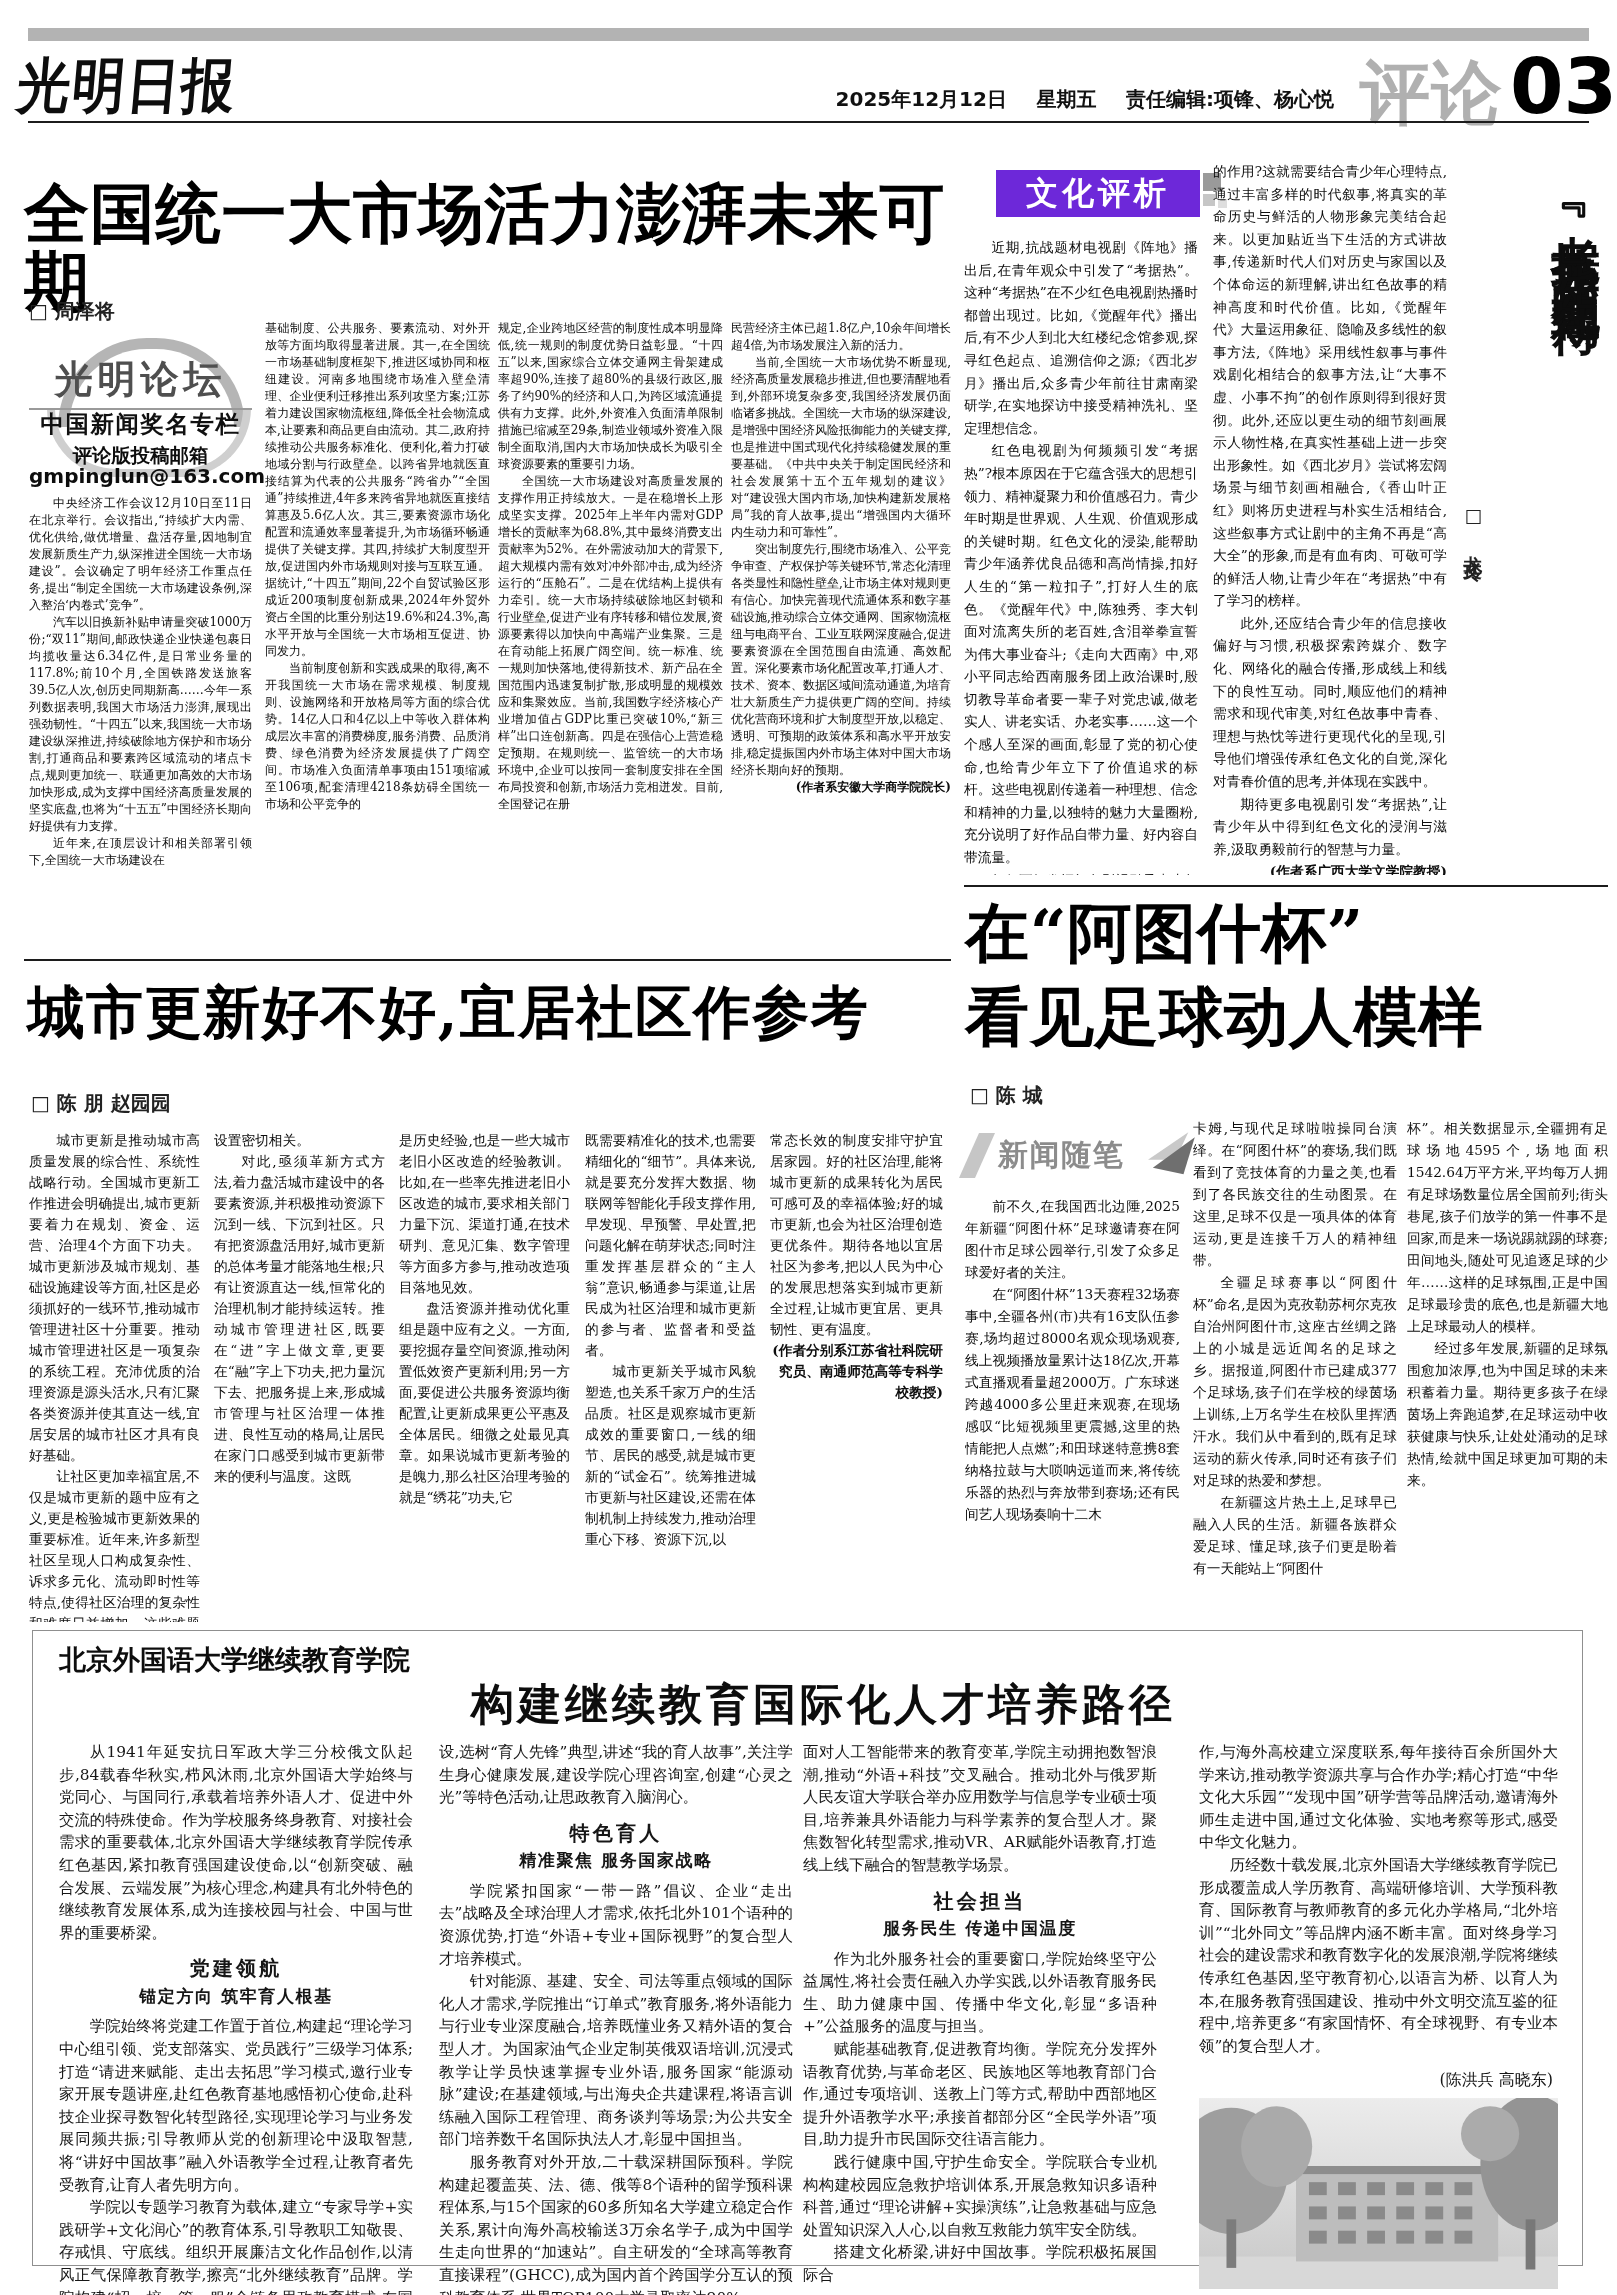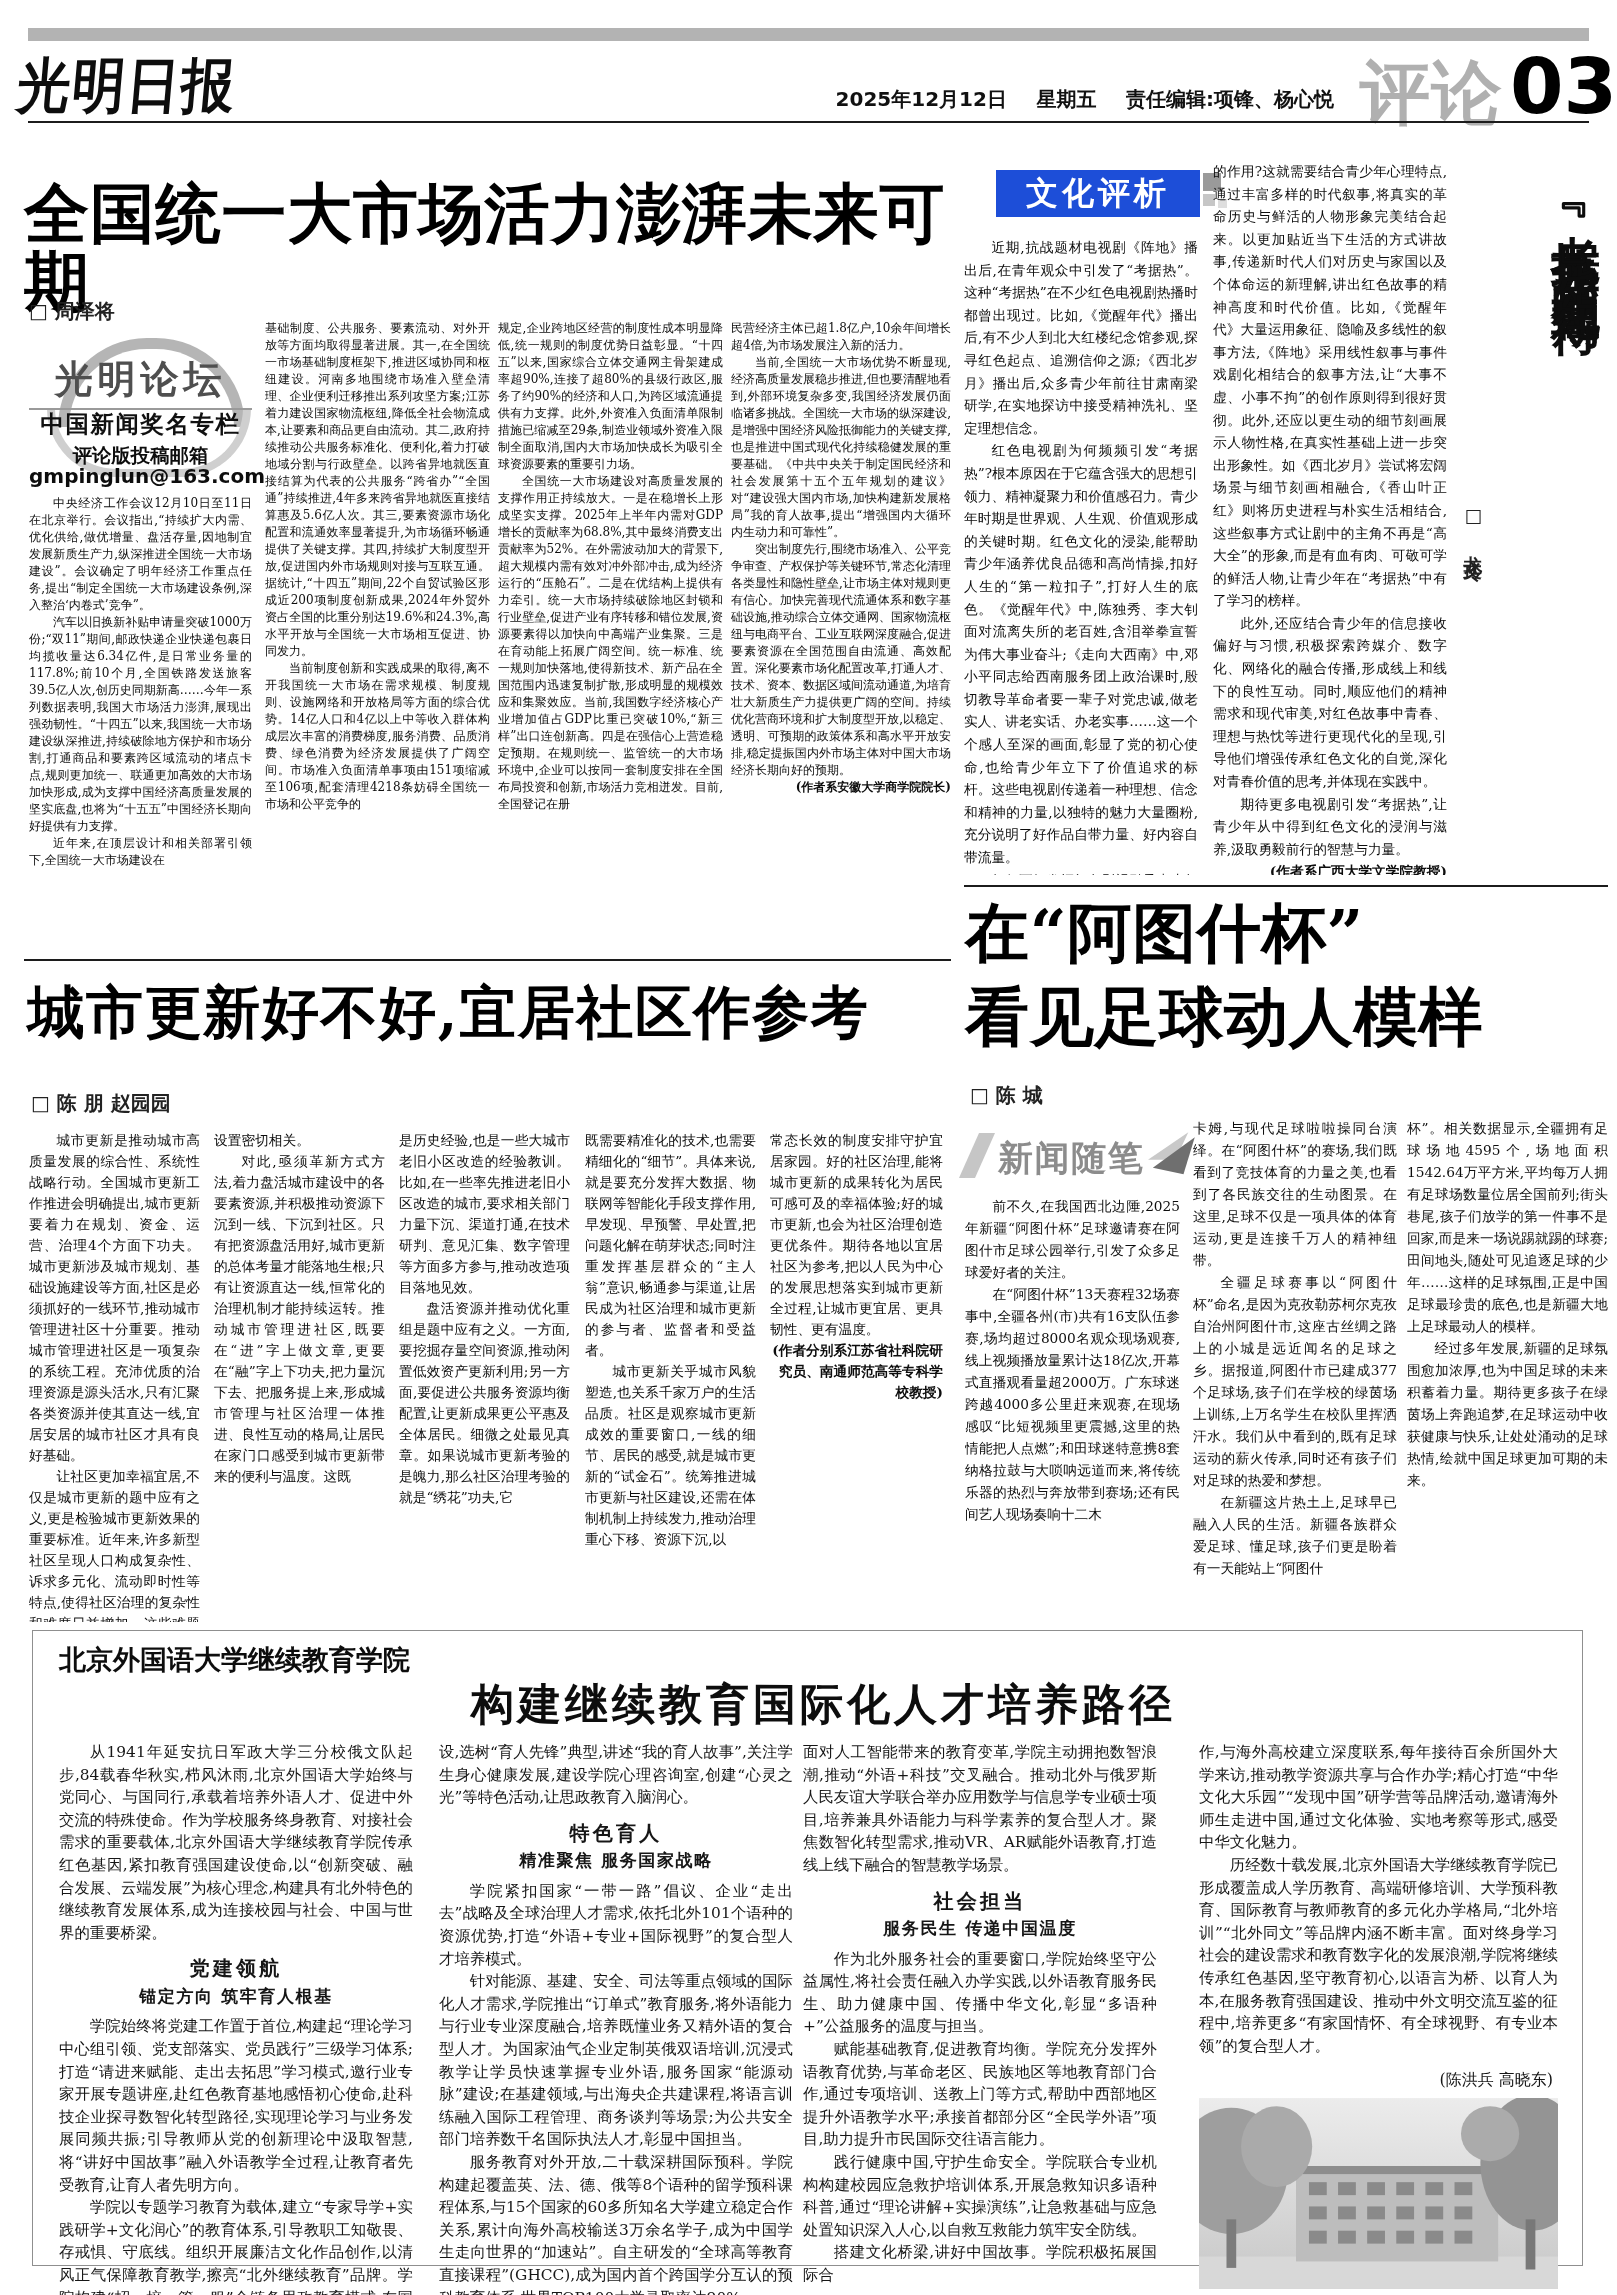--- a/index.html
+++ b/index.html
@@ -45,33 +45,33 @@
                   border-top:none;border-radius:0 0 105px 105px;}
   #forumbox .chord{position:absolute;left:0;top:78px;width:223px;height:2.4px;background:#9a9a9a;}
   #forumbox .t1{position:absolute;left:0;top:24px;width:100%;text-align:center;font-size:38px;font-weight:900;
                 color:#4f4f4f;letter-spacing:4.9px;font-family:"DejaVu Sans","Liberation Sans",sans-serif;}
   #forumbox .t2{position:absolute;left:0;top:78px;width:100%;text-align:center;font-size:23.4px;font-weight:900;
                 color:#101010;letter-spacing:1.6px;font-family:"DejaVu Sans","Liberation Sans",sans-serif;}
   #forumbox .t3{position:absolute;left:0;top:112px;width:100%;text-align:center;font-size:19.4px;font-weight:bold;}
   #forumbox .t4{position:absolute;left:0;top:134px;width:100%;text-align:center;font-size:20px;font-weight:bold;
                 font-family:"DejaVu Sans","Liberation Sans",sans-serif;}
   
-  #cubadge{left:996px;top:170px;width:204px;height:47px;background:#1d4ed8;color:#fff;text-align:center;
+  #cubadge{left:996px;top:170px;width:204px;height:47px;background:#6d28d9;color:#fff;text-align:center;
            line-height:47px;font-size:32px;font-weight:900;letter-spacing:4px;
            font-family:"DejaVu Sans","Liberation Sans",sans-serif;}
   .pxsq{position:absolute;}
   #cuvert{left:1455px;top:188px;width:154px;height:752px;}
   #cuvert h2{position:absolute;right:6.5px;top:0;margin:0;writing-mode:vertical-rl;font-size:49px;font-weight:900;
              letter-spacing:7.3px;line-height:1.1;}
   #cuvert .vby{position:absolute;left:4.9px;top:317px;writing-mode:vertical-rl;font-size:18.6px;font-weight:bold;
                letter-spacing:4px;color:#222;}
   
   #fbbadge{left:969px;top:1130px;width:231px;height:53px;}
   #fbbadge .wedge{position:absolute;left:0;top:3.2px;width:16px;height:45px;background:#c6c6c6;transform:skewX(-24deg);}
-  #fbbadge .txt{position:absolute;left:29px;top:4.9px;font-size:35px;font-weight:900;color:#8c8c8c;letter-spacing:1.6px;
+  #fbbadge .txt{position:absolute;left:29px;top:4.9px;font-size:30px;font-weight:900;color:#8c8c8c;letter-spacing:1.6px;
                 font-family:"DejaVu Sans","Liberation Sans",sans-serif;}
   #fbbadge svg{position:absolute;left:179px;top:1.6px;}
   
   #adbox{left:32px;top:1630px;width:1551px;height:636px;border:1.6px solid #8f8f8f;box-sizing:border-box;}
   #adorg{position:absolute;left:26px;top:11.3px;font-size:27px;font-weight:900;
          font-family:"DejaVu Sans","Liberation Sans",sans-serif;}
   #adhead{position:absolute;left:16px;top:45px;width:100%;text-align:center;font-size:43px;font-weight:900;letter-spacing:4px;}
   .adcol{position:absolute;top:110px;width:354px;height:519px;font-size:15.4px;line-height:22.6px;color:#161616;}
   .adcol .sub{text-align:center;font-weight:bold;margin:13px 0 8px 0;text-indent:0;}
   .adcol .sub .s1{font-size:20px;letter-spacing:3.2px;}

